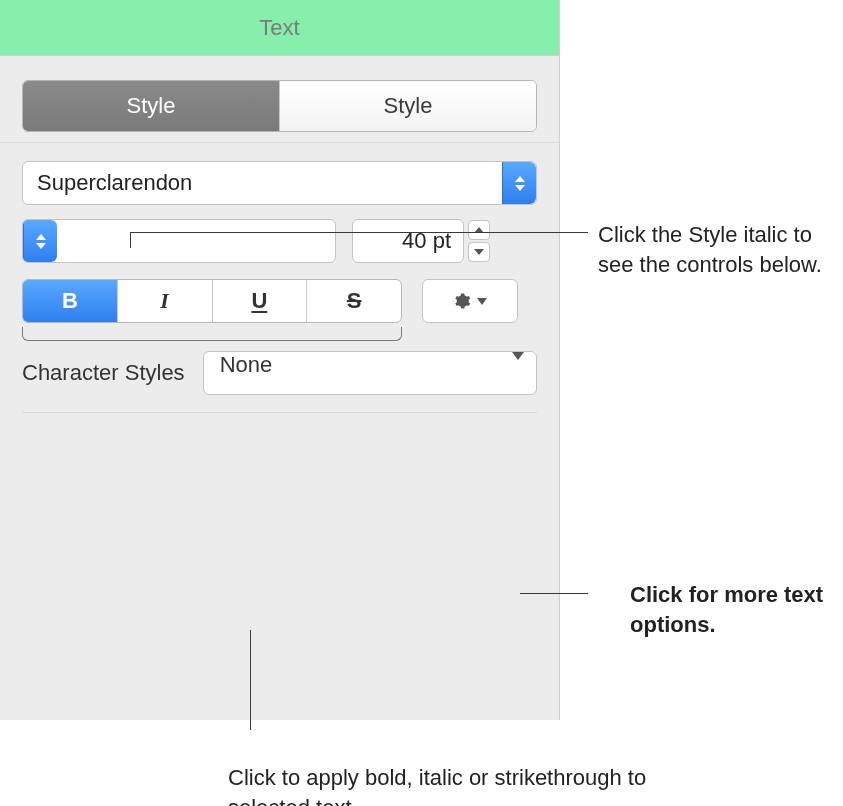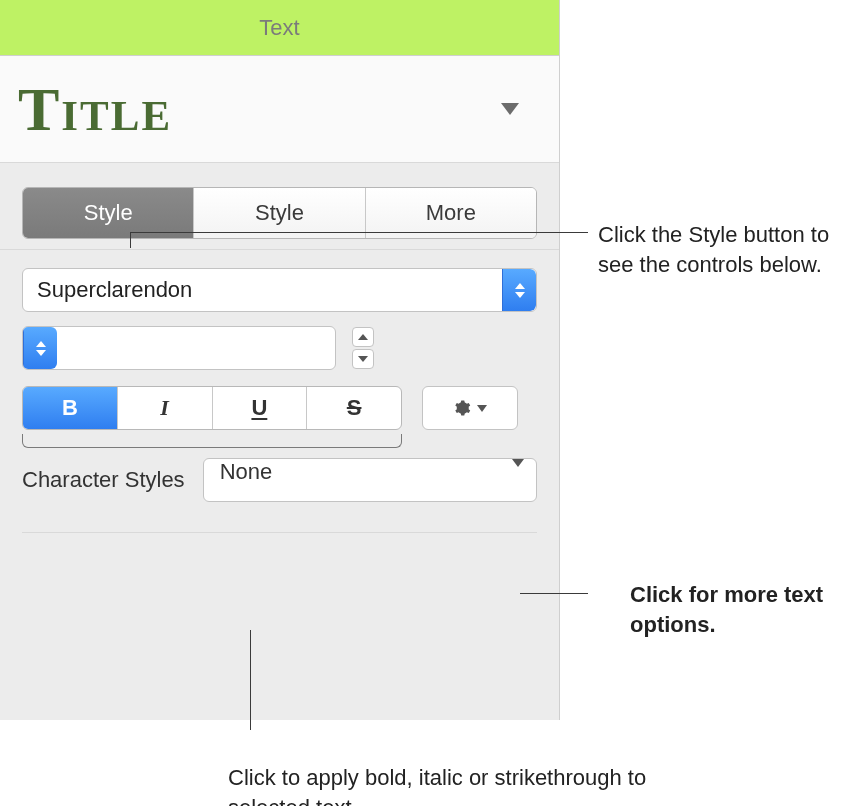--- a/index.html
+++ b/index.html
@@ -25,21 +25,21 @@
   }
 
   .panel-header {
     height: 56px;
     border-bottom: 1px solid #cfcfcf;
     display: flex;
     align-items: center;
     justify-content: center;
     color: #7b7b7b;
     font-size: 22px;
-    background: #bef264;
+    background: #86efac;
   }
 
   .paragraph-style {
     display: flex;
     align-items: center;
     padding: 22px 40px 22px 18px;
     background: #fafafa;
     border-bottom: 1px solid #d9d9d9;
   }
   .paragraph-style .title-text {
@@ -224,21 +224,21 @@
     border-bottom: 1px solid #7a7a7a;
     border-bottom-left-radius: 6px;
     border-bottom-right-radius: 6px;
     position: relative;
   }
 
   
   .cstyle-row {
     display:flex; align-items:center; gap: 18px;
     margin-top: 10px;
-    padding-bottom: 30px;
+    padding-bottom: 17px;
     border-bottom: 1px solid #d9d9d9;
   }
   .cstyle-label { font-size: 22px; color: #333; white-space: nowrap; }
   .cstyle-popup {
     flex: 1;
     height: 44px;
     background: #fff;
     border: 1px solid #c3c3c3;
     border-radius: 6px;
     display:flex; align-items:flex-start;
@@ -269,35 +269,28 @@
 </style>
 </head>
 <body>
 
 <div class="panel">
 
   <div class="panel-header">
     <span>Text</span>
   </div>
 
-  <div class="paragraph-style">
-    <span class="title-text">Title</span>
-    <span class="caret"></span>
-  </div>
 
   <div class="seg-wrap">
     <div class="seg">
       <div class="active">
         <span>Style</span>
       </div>
       <div>
         <span>Style</span>
-      </div>
-      <div>
-        <span>More</span>
       </div>
     </div>
   </div>
 
   <div class="body-pad">
 
 
     <div class="popup" style="width:100%;gap:36px;">
       <span class="popup-text">Superclarendon</span>
       <span class="popup-arrows">
@@ -307,20 +300,23 @@
     </div>
 
     <div class="row font-row2">
       <div class="popup weight">
         <span class="popup-arrows">
           <span class="up"></span>
             <span class="dn"></span>
         </span>
       </div>
       <div class="size-group">
+        <div class="size-box">
+          <span>40 pt</span>
+        </div>
         <div class="stepper">
           <div class="btn">
               <span class="tri-up"></span>
             </div>
           <div class="btn">
               <span class="tri-dn"></span>
             </div>
         </div>
       </div>
     </div>
@@ -359,19 +355,19 @@
         <span>None</span>
         <span class="caret2"></span>
       </div>
     </div>
 
   </div>
 </div>
 
 <div class="leader v" style="left:130px; top:232px; height:16px;"></div>
 <div class="leader h" style="left:130px; top:232px; width:458px;"></div>
-<div class="callout" style="left:598px; top:220px; width:235px;">Click the Style button to see the controls below.</div>
+<div class="callout" style="left:598px; top:220px; width:235px;">Click the Style italic to see the controls below.</div>
 
 <div class="leader h" style="left:520px; top:593px; width:68px;"></div>
 <div class="callout" style="left:630px; top:580px; width:225px;font-weight:bold;">Click for more text options.</div>
 
 <div class="leader v" style="left:250px; top:630px; height:100px;"></div>
 <div class="callout" style="left:228px; top:763px; width:420px;">Click to apply bold, italic or strikethrough to selected text.</div>
 
 </body></html>

